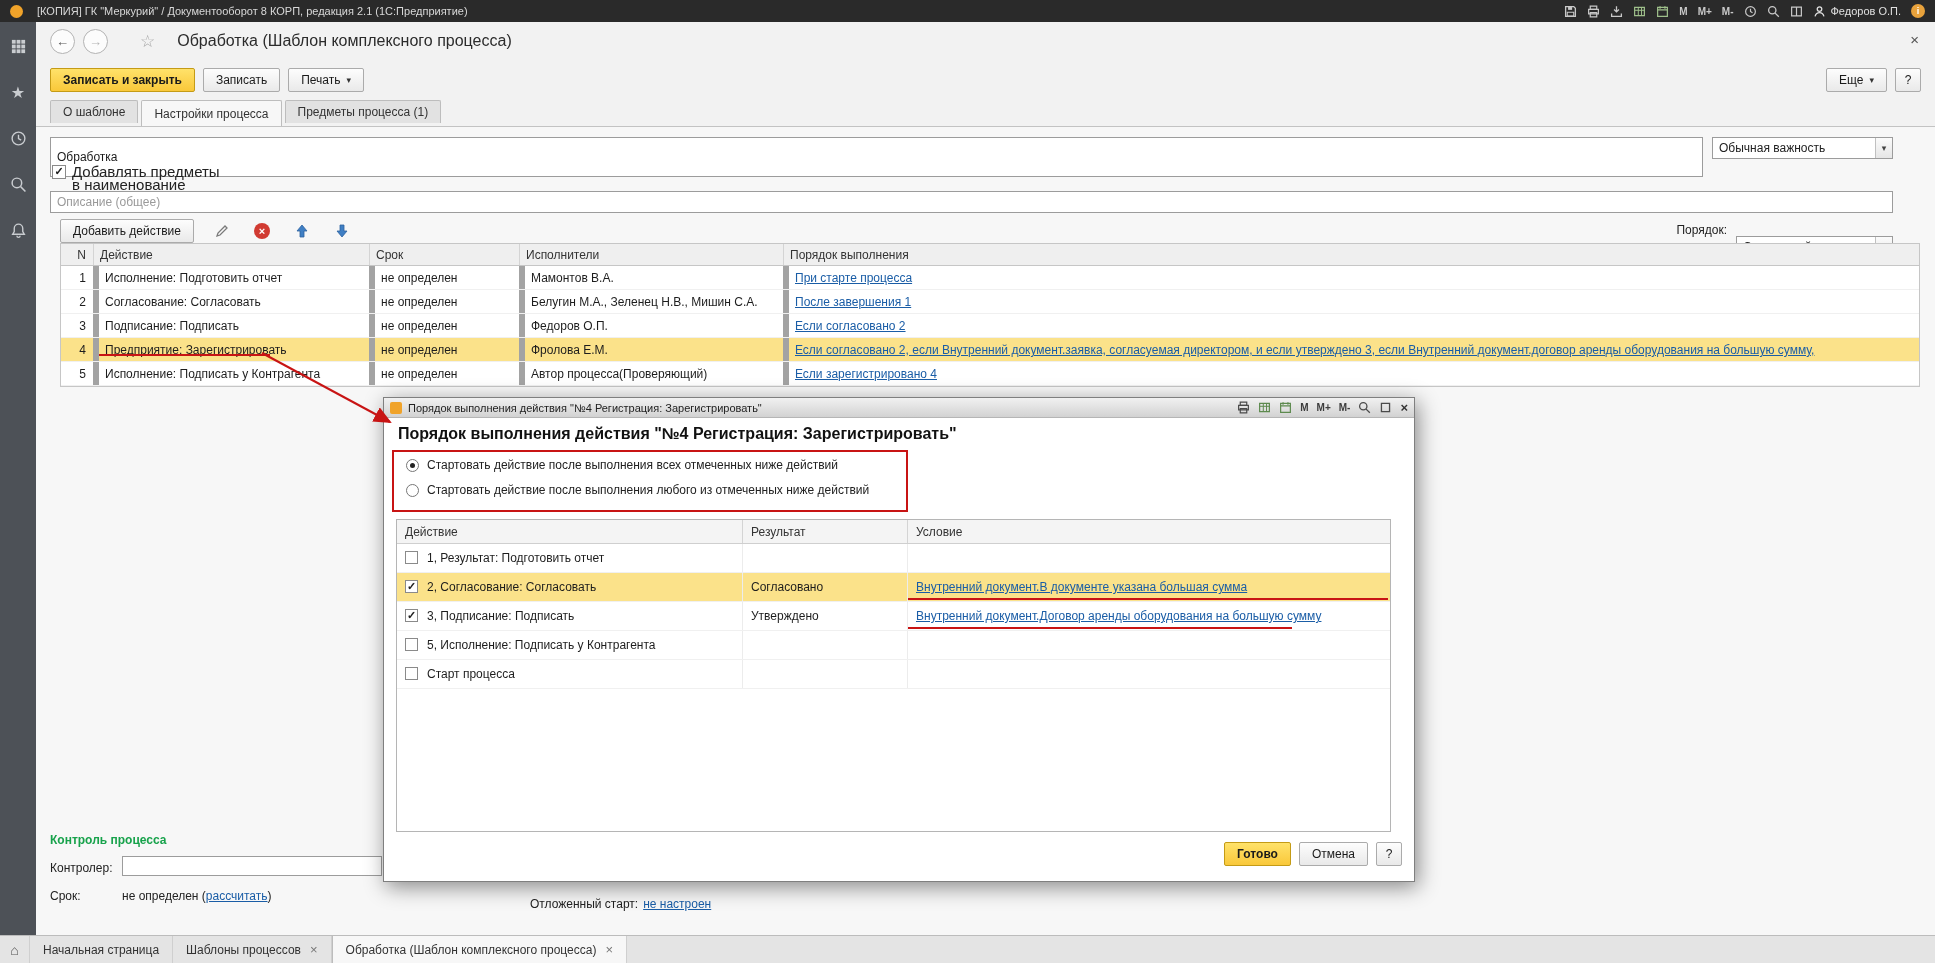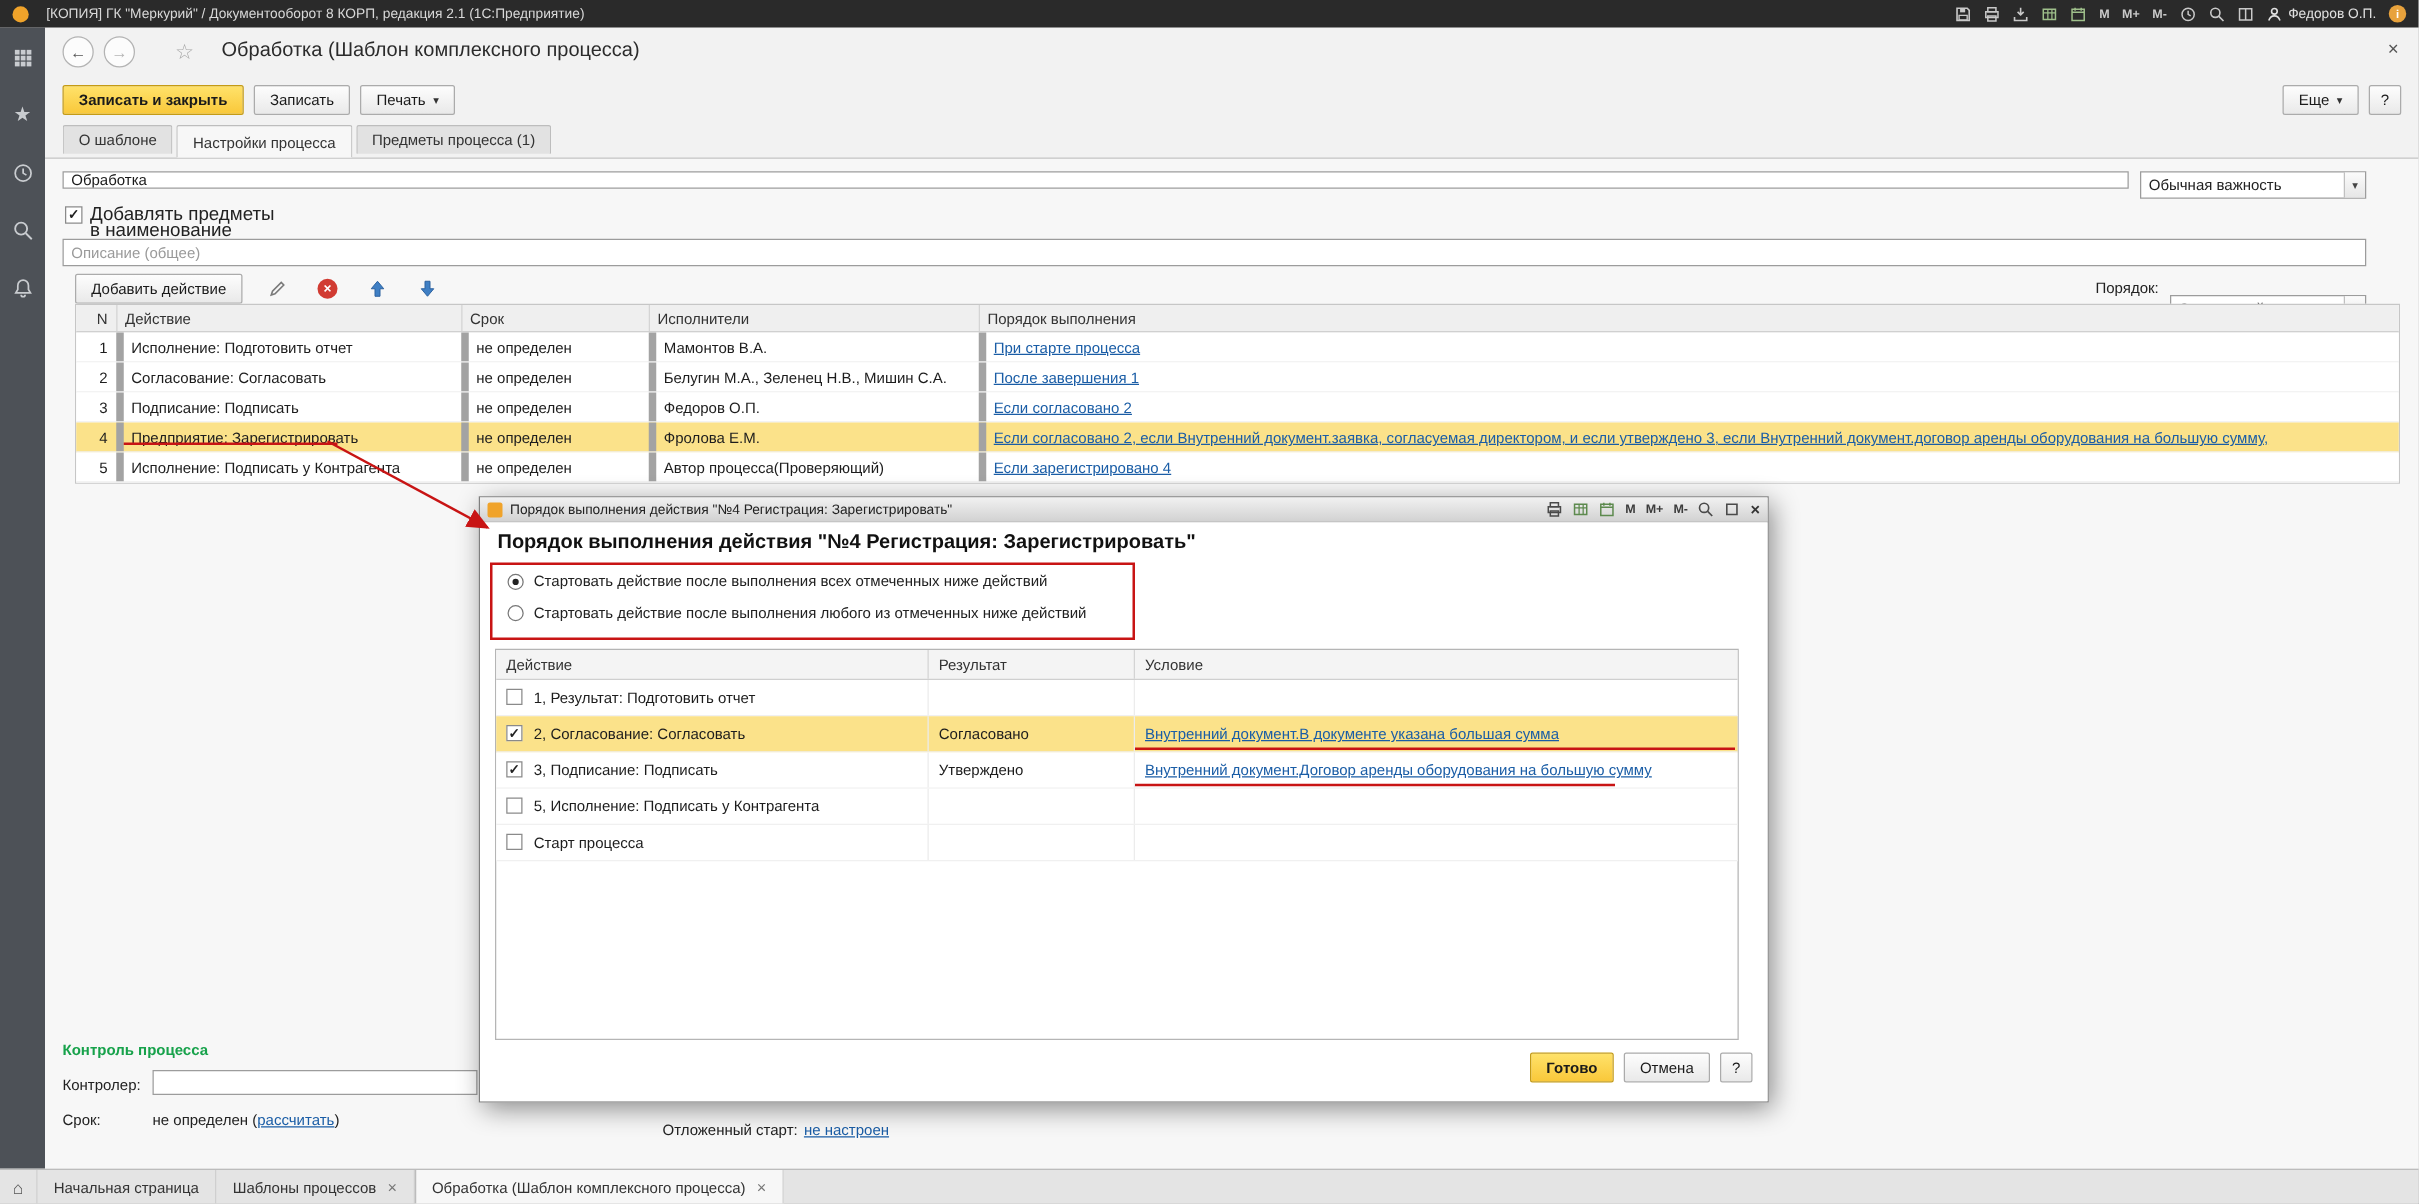--- a/index.html
+++ b/index.html
@@ -48,21 +48,21 @@
 
   .tabs{height:26px;display:flex;align-items:flex-start;padding-left:14px;gap:3px}
   .tab{height:23px;padding:0 12px;display:flex;align-items:center;background:#e2e2e2;border:1px solid #bdbdbd;
     border-bottom:none;font-size:12px;color:#333;border-radius:2px 2px 0 0}
   .tab.active{background:#f7f7f7;height:26px;position:relative;z-index:2}
 
   .content{position:absolute;left:0;top:104px;right:0;bottom:0;background:#f7f7f7;border-top:1px solid #c3c3c3}
   .input{position:absolute;border:1px solid #9c9c9c;background:#fff;font:12px "Liberation Sans",sans-serif;
     padding:0 6px;color:#1a1a1a;outline:none}
   .input::placeholder{color:#9a9a9a}
-  .name-input{left:14px;right:232px;top:10px;height:14px}
+  .name-input{left:14px;right:232px;top:10px;height:40px}
   .desc-input{left:14px;right:42px;top:64px;height:22px}
 
   .combo{position:absolute;height:22px;background:#fff;border:1px solid #9c9c9c;display:flex;align-items:center}
   .combo-val{flex:1;padding:0 6px;white-space:nowrap;overflow:hidden}
   .combo-btn{width:17px;align-self:stretch;border-left:1px solid #c0c0c0;display:flex;align-items:center;
     justify-content:center;font-size:9px;color:#444;background:linear-gradient(#fbfbfb,#e6e6e6)}
   .importance{right:42px;top:10px;width:181px}
   .order-combo{right:42px;top:109px;width:157px}
   .order-label{position:absolute;right:208px;top:96px;color:#222}
 

